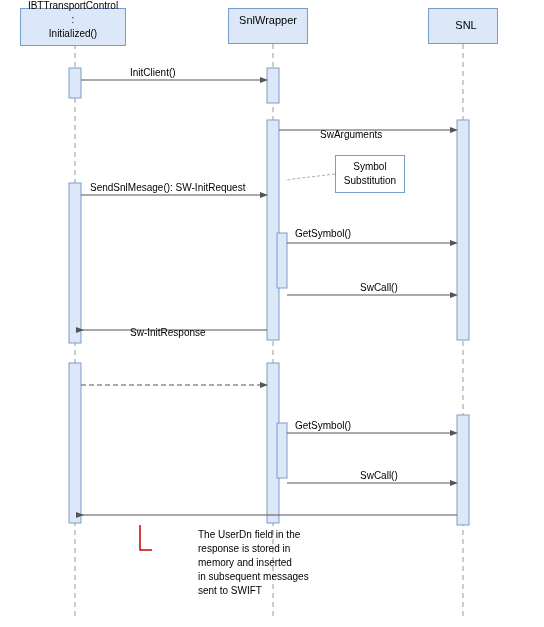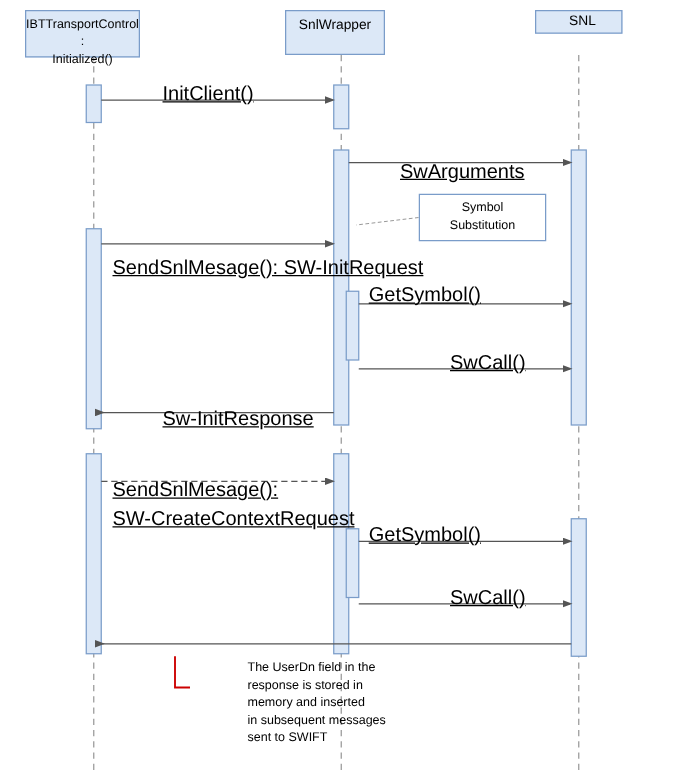--- a/index.html
+++ b/index.html
@@ -27,24 +27,23 @@
       position: absolute;
       background: #dce8f7;
       border: 1px solid #7a9cc9;
       font-size: 11px;
       text-align: center;
       padding: 4px 6px;
       line-height: 1.4;
     }
     .label {
       position: absolute;
-      font-size: 16px;
+      font-size: 10px;
       color: #000;
       white-space: nowrap;
-      text-decoration: underline;
     }
     .note-box {
       position: absolute;
       background: #fff;
       border: 1px solid #7a9cc9;
       font-size: 10px;
       text-align: center;
       padding: 4px 6px;
       line-height: 1.4;
     }
@@ -114,72 +113,68 @@
 
     <line x1="287" y1="433" x2="456" y2="433" stroke="#555" stroke-width="1" marker-end="url(#arrowRight)"></line>
 
     <line x1="287" y1="483" x2="456" y2="483" stroke="#555" stroke-width="1" marker-end="url(#arrowRight)"></line>
 
     <line x1="457" y1="515" x2="82" y2="515" stroke="#555" stroke-width="1" marker-end="url(#arrowLeft)"></line>
 
     <polyline points="140,525 140,550 152,550" stroke="#cc0000" stroke-width="1.5" fill="none"></polyline>
   </svg>
 
-  <div class="actor-box" style="left:20px; top:8px; width:92px; height:38px; font-size:10px; display:flex; align-items:flex-start; justify-content:center;">
+  <div class="actor-box" style="left:20px; top:8px; width:106px; height:38px; font-size:10px; display:flex; align-items:flex-end; justify-content:center;">
     <span style="white-space:pre-line; text-align:center;">IBTTransportControl :
 Initialized()</span>
   </div>
 
   <div class="actor-box" style="left:228px; top:8px; width:80px; height:36px; display:flex; align-items:flex-start; justify-content:center;">
     <span>SnlWrapper</span>
   </div>
 
-  <div class="actor-box" style="left:428px; top:8px; width:70px; height:19px; display:flex; align-items:center; justify-content:center;padding-left:12px;">
+  <div class="actor-box" style="left:428px; top:8px; width:70px; height:36px; display:flex; align-items:center; justify-content:center;padding-left:12px;">
     <span>SNL</span>
   </div>
 
   <div class="label" style="left:130px; top:67px;">
     <span>InitClient()</span>
   </div>
 
   <div class="label" style="left:320px; top:117px;margin-top:12px;">
     <span>SwArguments</span>
   </div>
 
-  <div class="label" style="left:90px; top:182px;margin-top:24px;">
+  <div class="label" style="left:90px; top:182px;">
     <span>SendSnlMesage(): SW-InitRequest</span>
   </div>
 
   <div class="label" style="left:295px; top:228px;">
     <span>GetSymbol()</span>
   </div>
 
   <div class="label" style="left:360px; top:282px;">
     <span>SwCall()</span>
   </div>
 
   <div class="label" style="left:130px; top:317px;margin-top:10px;">
     <span>Sw-InitResponse</span>
   </div>
 
-  <div class="label" style="left:90px; top:360px; line-height:1.4; white-space:pre-line;">
-    <span>SendSnlMesage():
-SW-CreateContextRequest</span>
-  </div>
 
   <div class="label" style="left:295px; top:420px;">
     <span>GetSymbol()</span>
   </div>
 
   <div class="label" style="left:360px; top:470px;">
     <span>SwCall()</span>
   </div>
 
 
-  <div class="note-box" style="left:335px; top:155px; width:102px; height:38px; display:flex; align-items:center; justify-content:center;">
+  <div class="note-box" style="left:335px; top:155px; width:70px; height:38px; display:flex; align-items:center; justify-content:center;">
     <span style="white-space:pre-line; text-align:center;">Symbol
 Substitution</span>
   </div>
 
   <div class="note-text" style="left:155px; top:528px;margin-left:43px;">
     <span style="white-space:pre-line;">The UserDn field in the
 response is stored in
 memory and inserted
 in subsequent messages
 sent to SWIFT</span>

